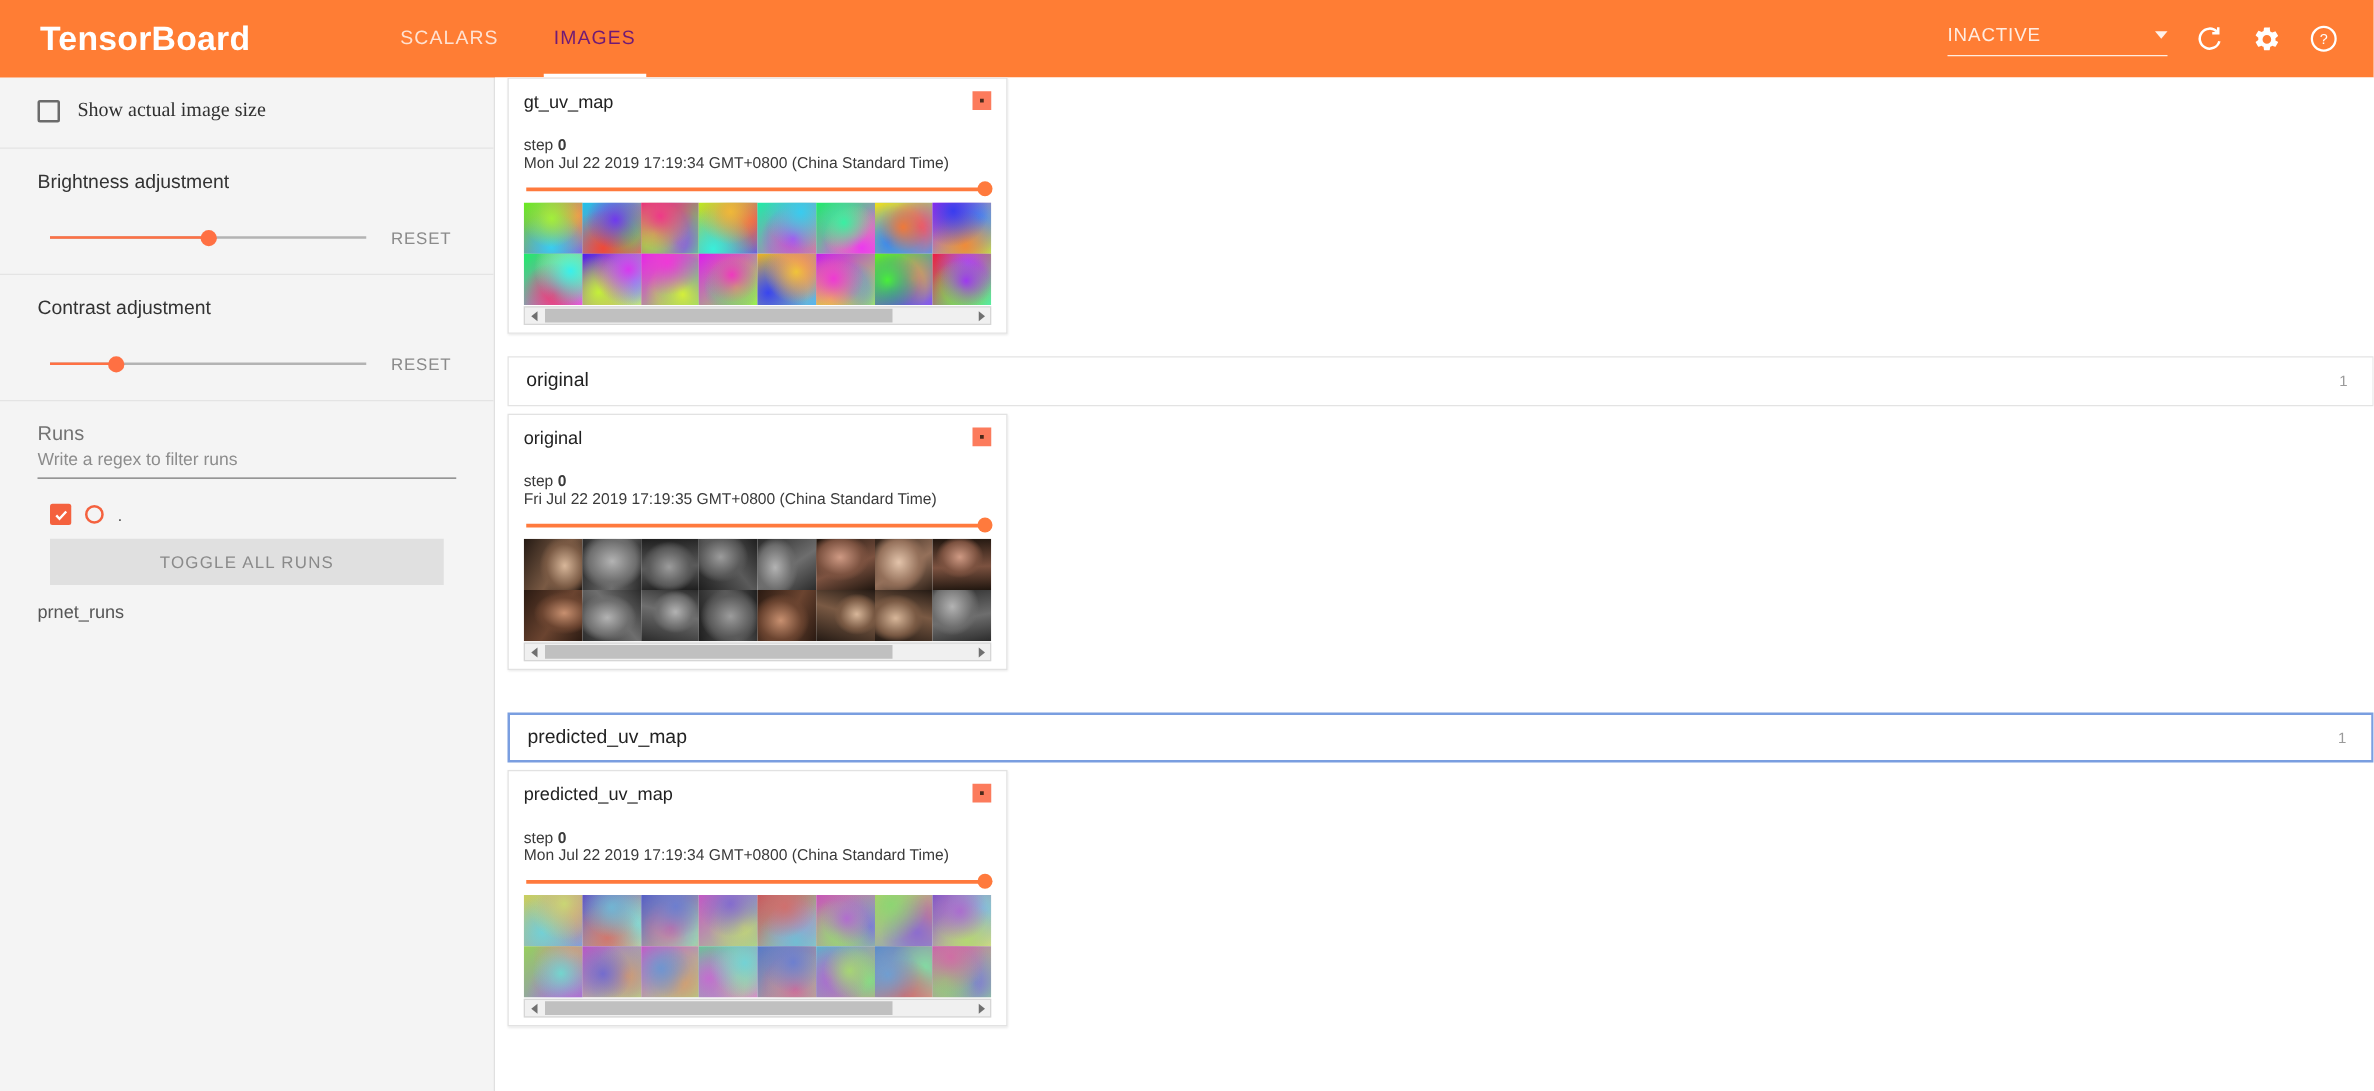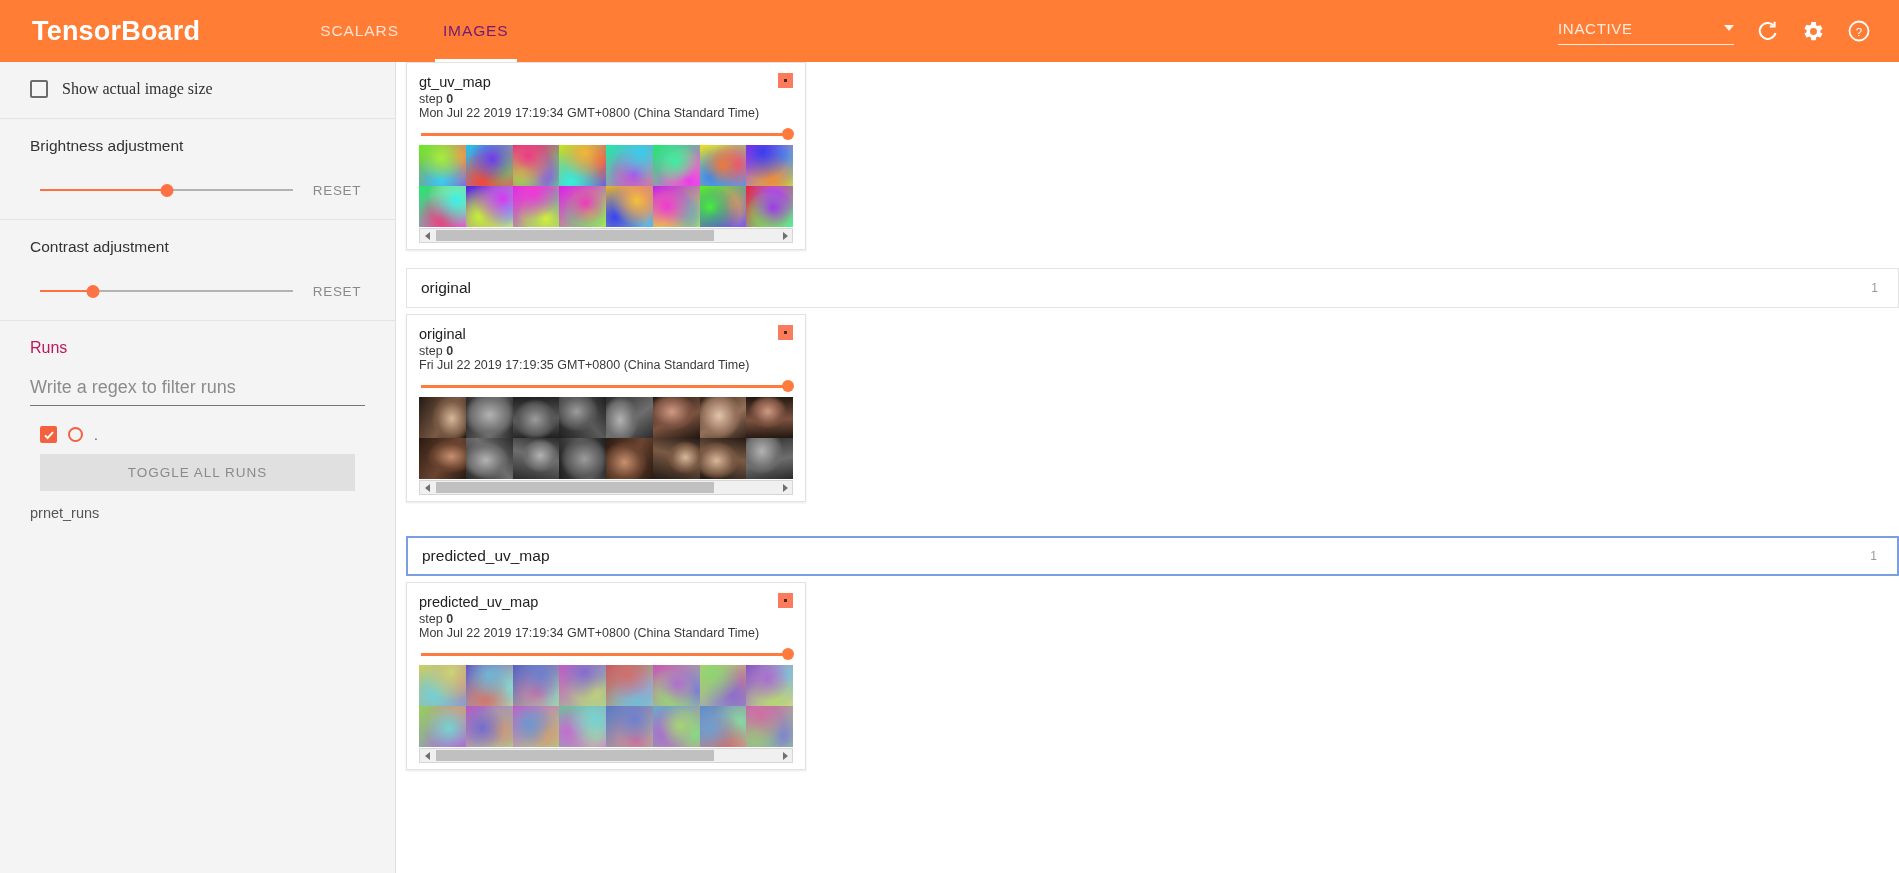--- a/index.html
+++ b/index.html
@@ -138,27 +138,27 @@
     border-radius: 50%;
     background: #ff7043;
     transform: translateX(-50%);
   }
   .reset-btn {
     font-size: 13.5px; color: #8a8a8a;
     letter-spacing: .7px;
     cursor: pointer;
     width: 56px; text-align: center;
   }
-  .runs-title { font-size: 16px; color: #be185d; margin-bottom: 18px; }
+  .runs-title { font-size: 16px; color: #737373; }
   .regex-input {
     width: 100%;
     border: none; outline: none;
     border-bottom: 1px solid #757575;
     background: transparent;
-    font-size: 18px;
+    font-size: 14px;
     color: #333;
     padding: 2px 0 7px 0;
     font-family: "Liberation Sans", sans-serif;
   }
   .regex-input::placeholder { color: #8c8c8c; }
   .run-toggle-row {
     display: flex; align-items: center; gap: 11px;
     margin-top: 20px; margin-left: 10px;
   }
   .run-chk {
@@ -194,21 +194,21 @@
     background: #fff;
     border: 1px solid #e2e2e2;
     box-shadow: 0 1px 2px rgba(0,0,0,.09);
     width: 400px;
     margin: 0 0 0 10px;
     padding: 10px 12px 6px 12px;
     position: relative;
   }
   .card-top { position: relative; }
   .card-tag { font-size: 14.5px; color: #212121; line-height: 1.25; }
-  .card-step { font-size: 12.5px; color: #3a3a3a; margin-top: 1px; }
+  .card-step { font-size: 12.5px; color: #3a3a3a; margin-top: 18px; }
   .card-step b { font-weight: bold; }
   .card-time { font-size: 12.5px; color: #3a3a3a; margin-top: 0; white-space: nowrap; }
   .pin-btn {
     position: absolute; top: 0; right: 0;
     width: 15px; height: 15px;
     background: #fc7b5c;
     cursor: pointer;
     display: flex; align-items: center; justify-content: center;
   }
   .pin-btn i { width: 3px; height: 3px; background: #4a2a1a; display: block; }

